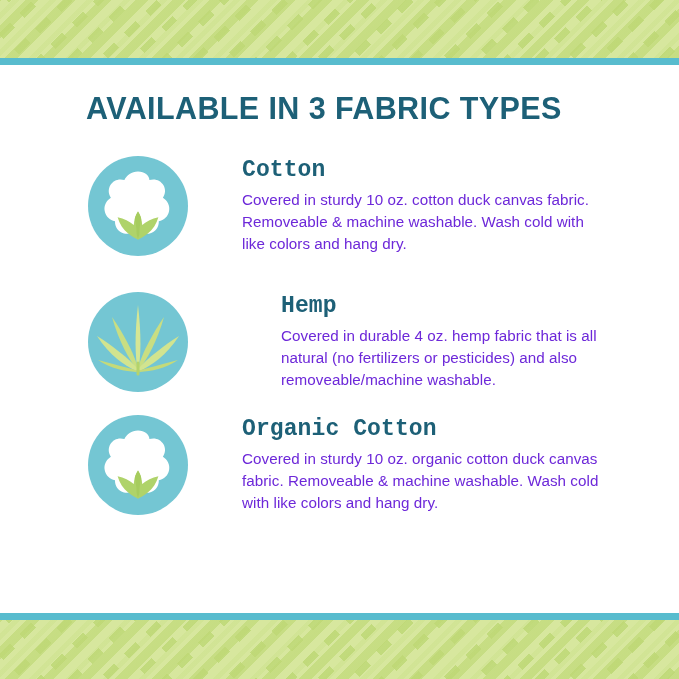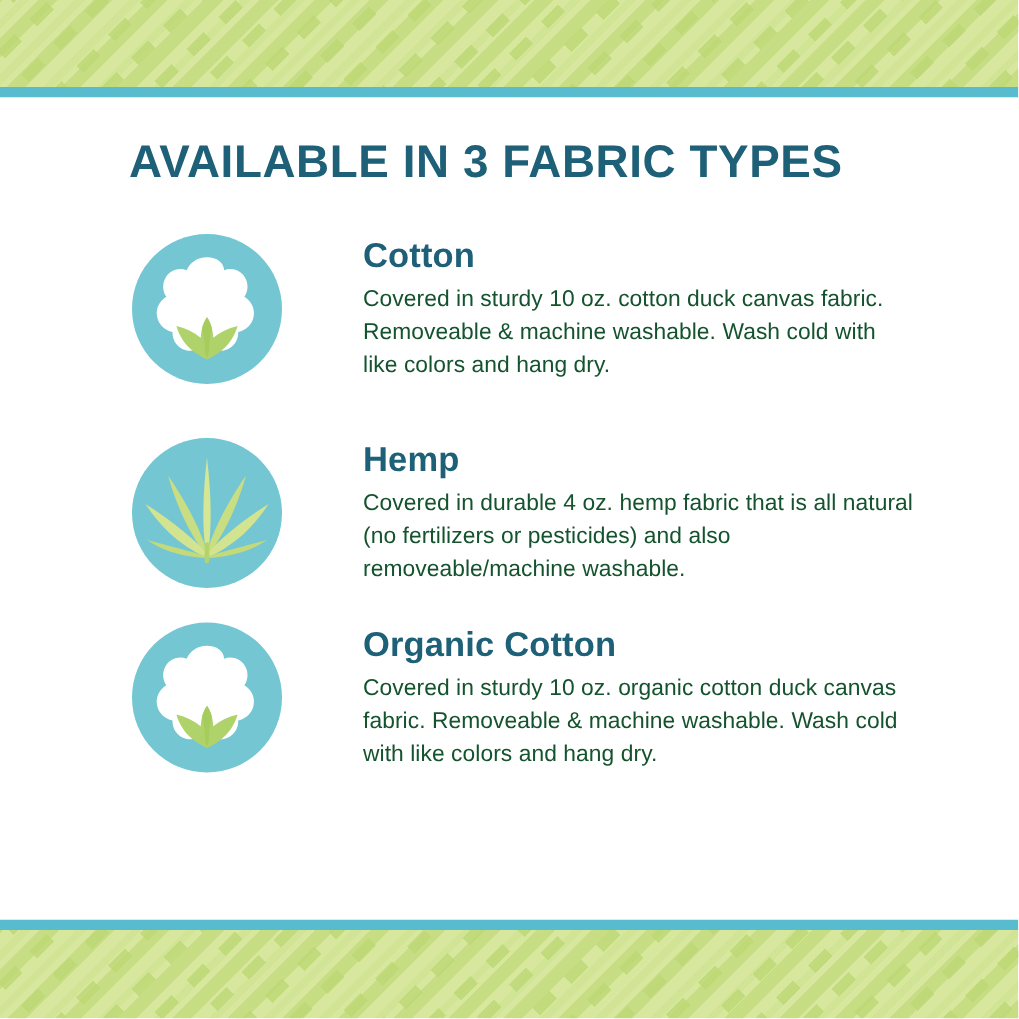--- a/index.html
+++ b/index.html
@@ -112,21 +112,21 @@
 
   .rows {
     margin-top: 26px;
   }
 
   .row {
     display: flex;
     align-items: flex-start;
   }
   .row-cotton   { margin-top: 4px; }
-  .row-hemp     { margin-top: 30px; }
+  .row-hemp     { margin-top: 30px; gap: 39px; }
   .row-organic  { margin-top: 17px; }
 
   .icon-cell {
     flex: 0 0 110px;
     width: 110px;
     padding-top: 2px;
   }
 
   .icon-svg { display: block; }
 
@@ -136,27 +136,28 @@
     padding-top: 6px;
   }
 
   .item-title {
     margin: 0 0 7px 0;
     font-size: 23px;
     font-weight: bold;
     color: #1d6077;
     letter-spacing: 0.1px;
     line-height: 1.05;
+    font-family: Liberation Mono, monospace;
   }
 
   .item-desc {
     margin: 0;
     font-size: 15.2px;
     line-height: 1.44;
-    color: #14532d;
+    color: #6d28d9;
     letter-spacing: 0.05px;
     max-width: 368px;
   }
 </style>
 </head>
 <body>
 
 <div class="page">
 
   <div class="band band-top">

